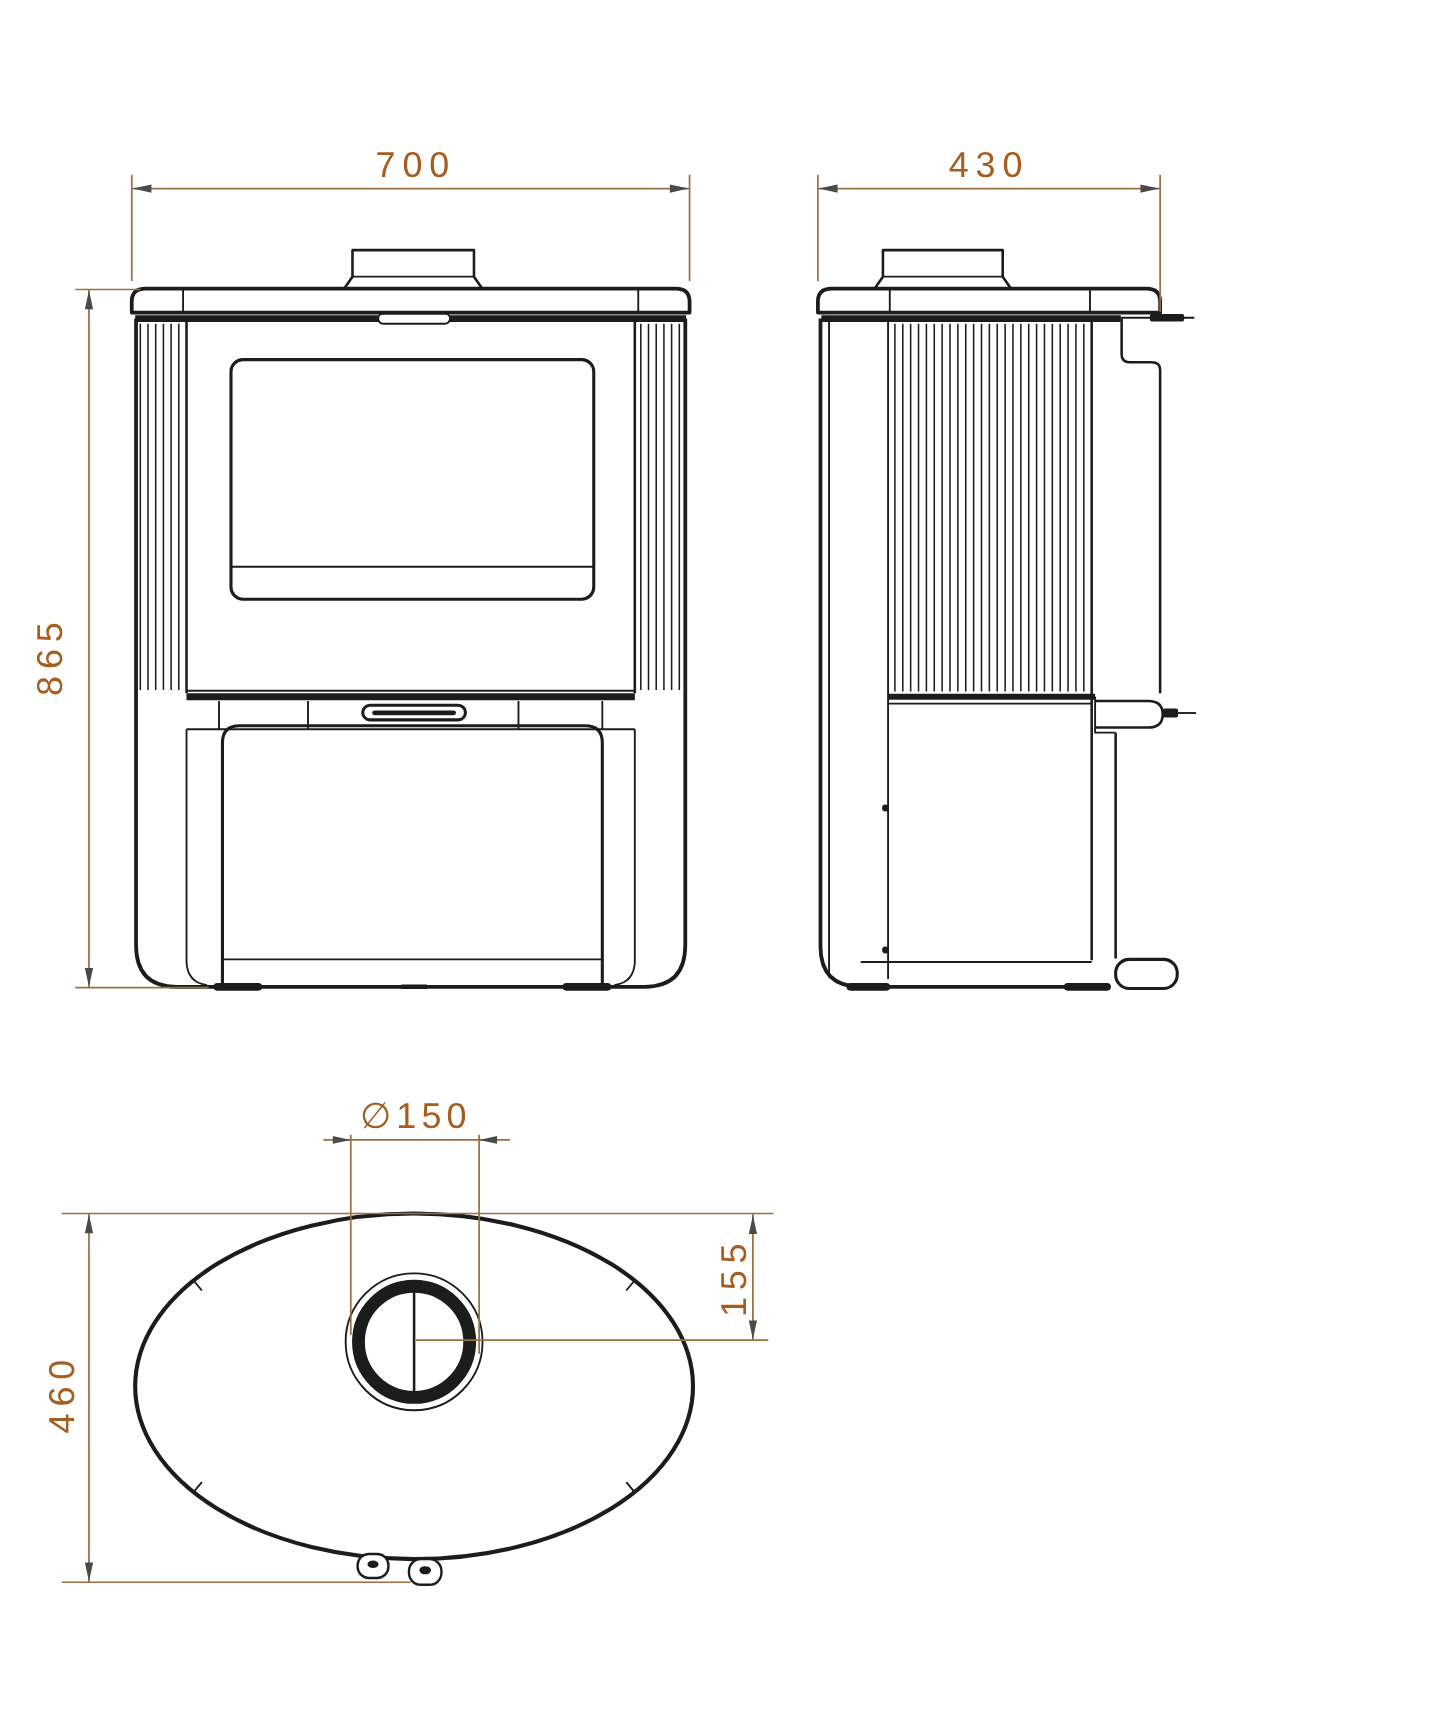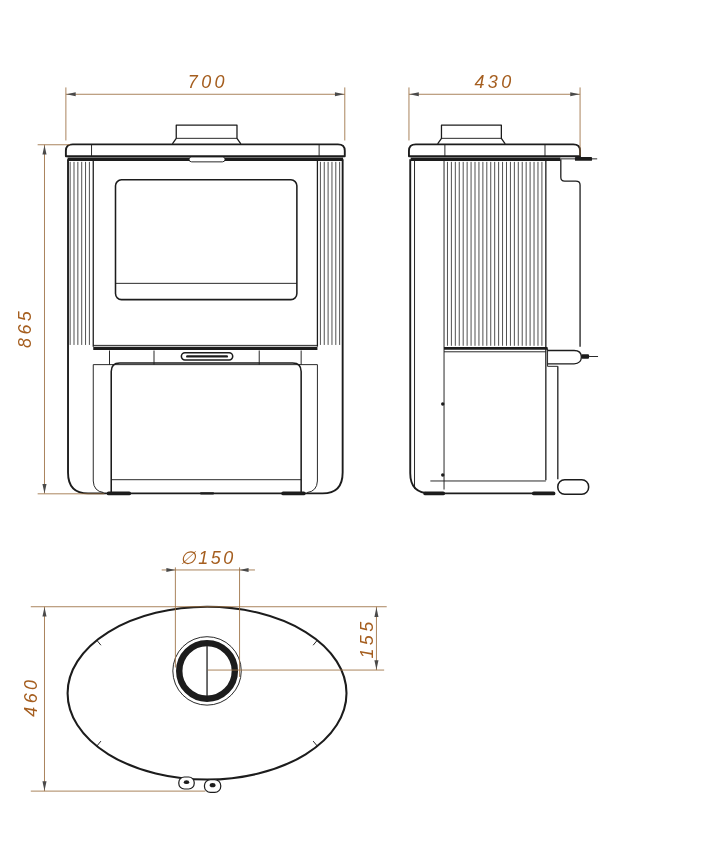--- a/index.html
+++ b/index.html
@@ -1,16 +1,16 @@
 <!DOCTYPE html>
 <html style="--line: #1c1c1c; --dim_line: #9b6f42; --dim_text: #a55e1f; --arrow: #4a4a4a; --background: #ffffff;"><head>
 <meta charset="utf-8">
 <style>
   html,body { margin:0; padding:0; background:#fff; }
-  .canvas { position:relative; width:616px; height:867px; background:var(--background,#fff); overflow:hidden;font-style:italic; }
+  .canvas { position:relative; width:616px; height:867px; background:var(--background,#fff); overflow:hidden; }
   svg { display:block; width:100%; height:100%; }
 
   .ol-24 { fill:none; stroke:var(--line,#1c1c1c); stroke-width:2.4; }
   .ol-2  { fill:none; stroke:var(--line,#1c1c1c); stroke-width:2.2; stroke-linejoin:round; }
   .ol-18 { fill:none; stroke:var(--line,#1c1c1c); stroke-width:1.8; stroke-linejoin:round; }
   .ol-15 { fill:none; stroke:var(--line,#1c1c1c); stroke-width:1.5; stroke-linejoin:round; }
   .thin  { fill:none; stroke:var(--line,#1c1c1c); stroke-width:1.1; }
   .thick    { fill:none; stroke:var(--line,#1c1c1c); stroke-width:4;   stroke-linecap:butt; }
   .thick-35 { fill:none; stroke:var(--line,#1c1c1c); stroke-width:3.5; stroke-linecap:butt; }
   .thick-45 { fill:none; stroke:var(--line,#1c1c1c); stroke-width:4.5; stroke-linecap:round; }

